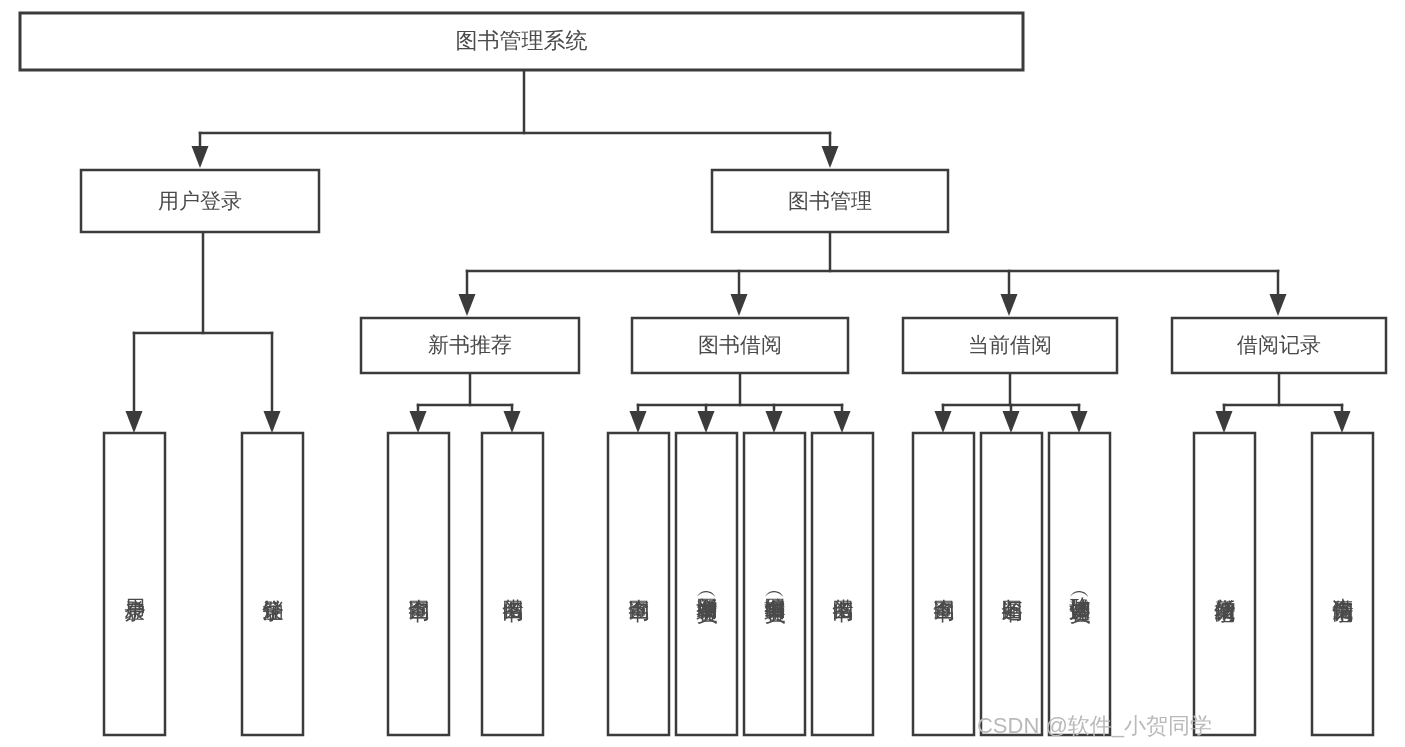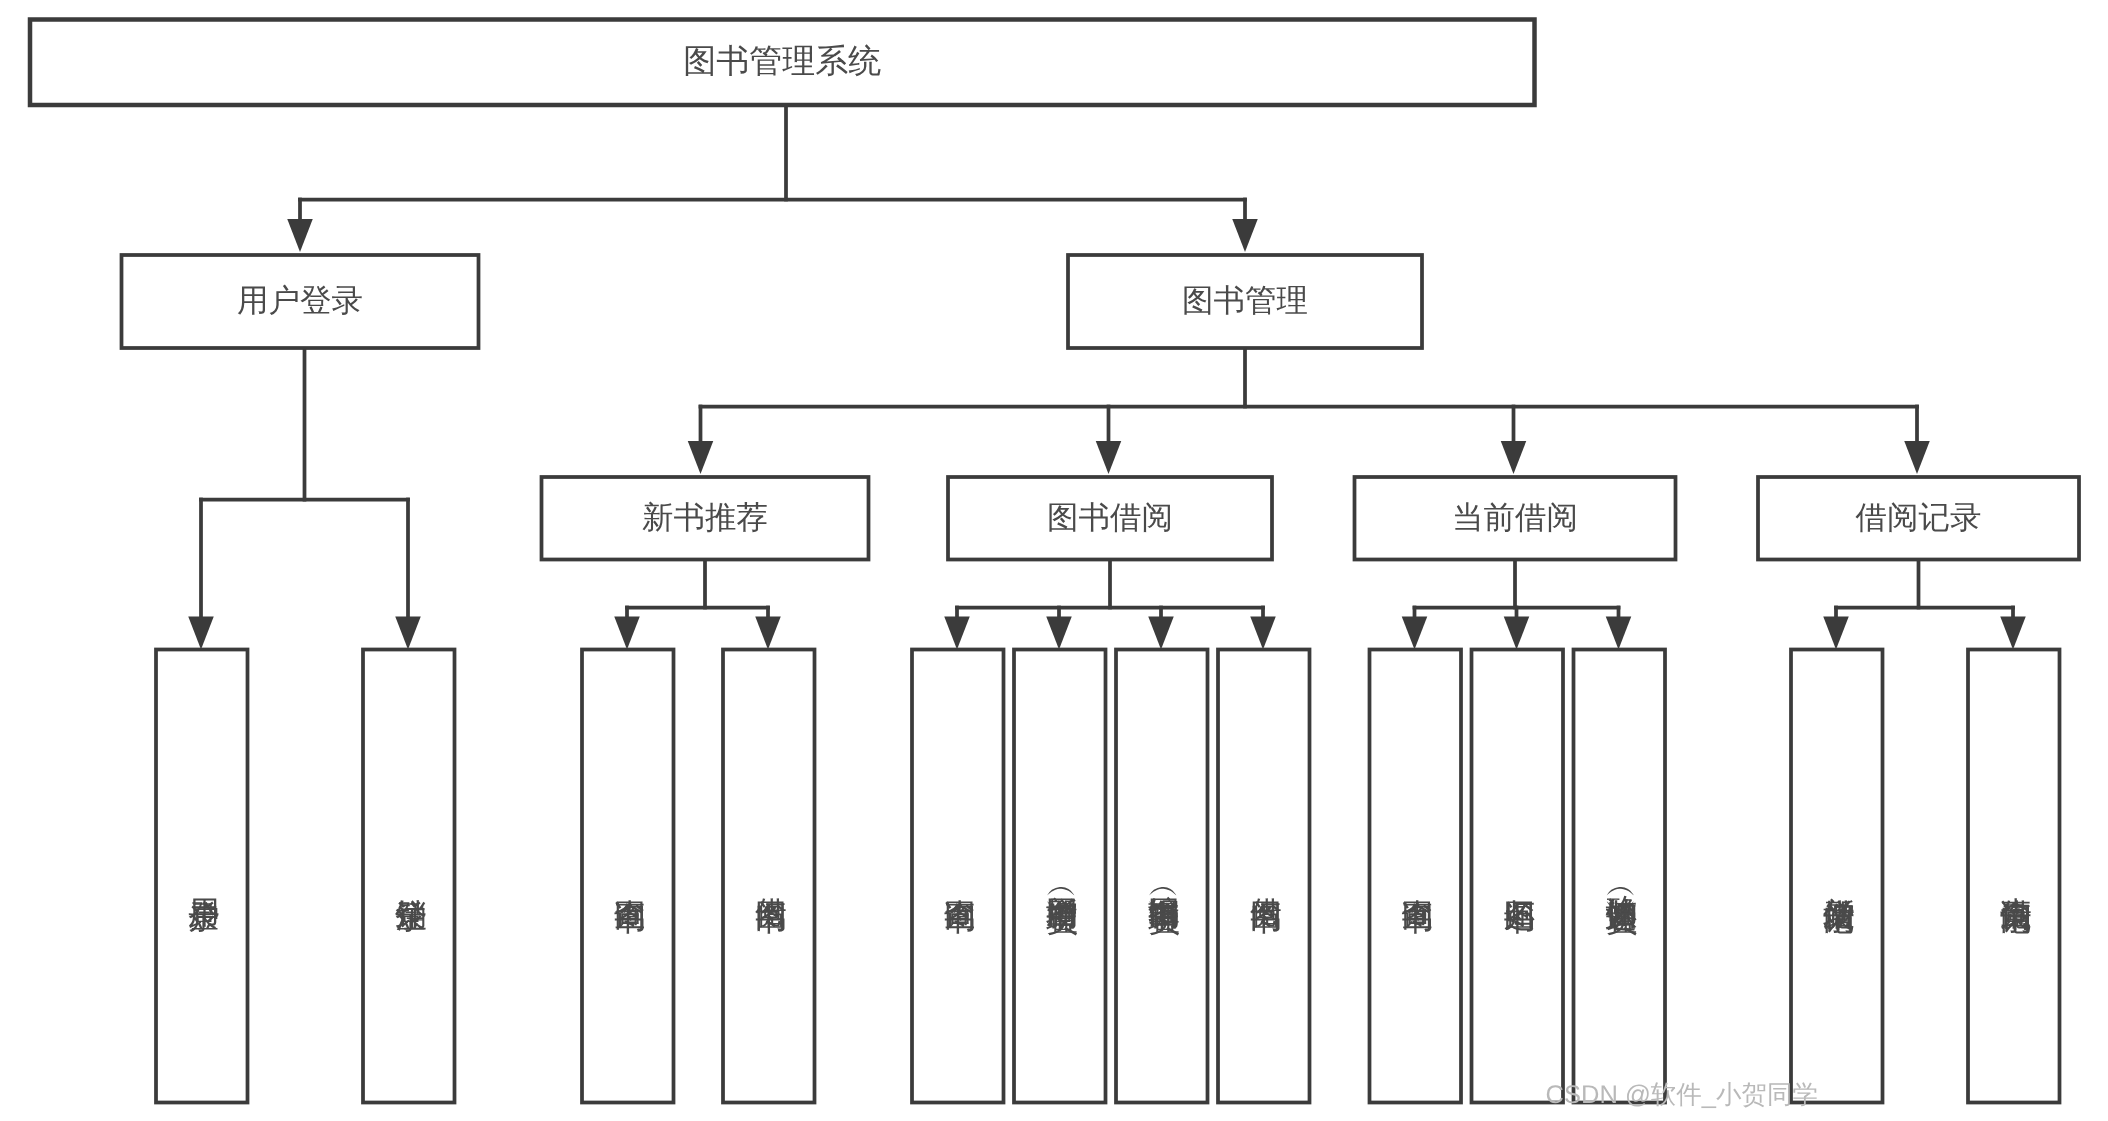--- a/index.html
+++ b/index.html
@@ -71,21 +71,21 @@
     line-height: 1.28;
     color: #4a4a4a;
     letter-spacing: 1px;
     white-space: nowrap;
   }
   .watermark {
     position: absolute;
     right: 8px;
     bottom: 6px;
     font-family: "Liberation Sans", "DejaVu Sans", sans-serif;
-    font-size: 17px;
+    font-size: 22px;
     color: #b9b9b9;
     white-space: nowrap;
     user-select: none;
   }
 </style>
 </head>
 <body>
 
 <div id="diagram-root">
 

